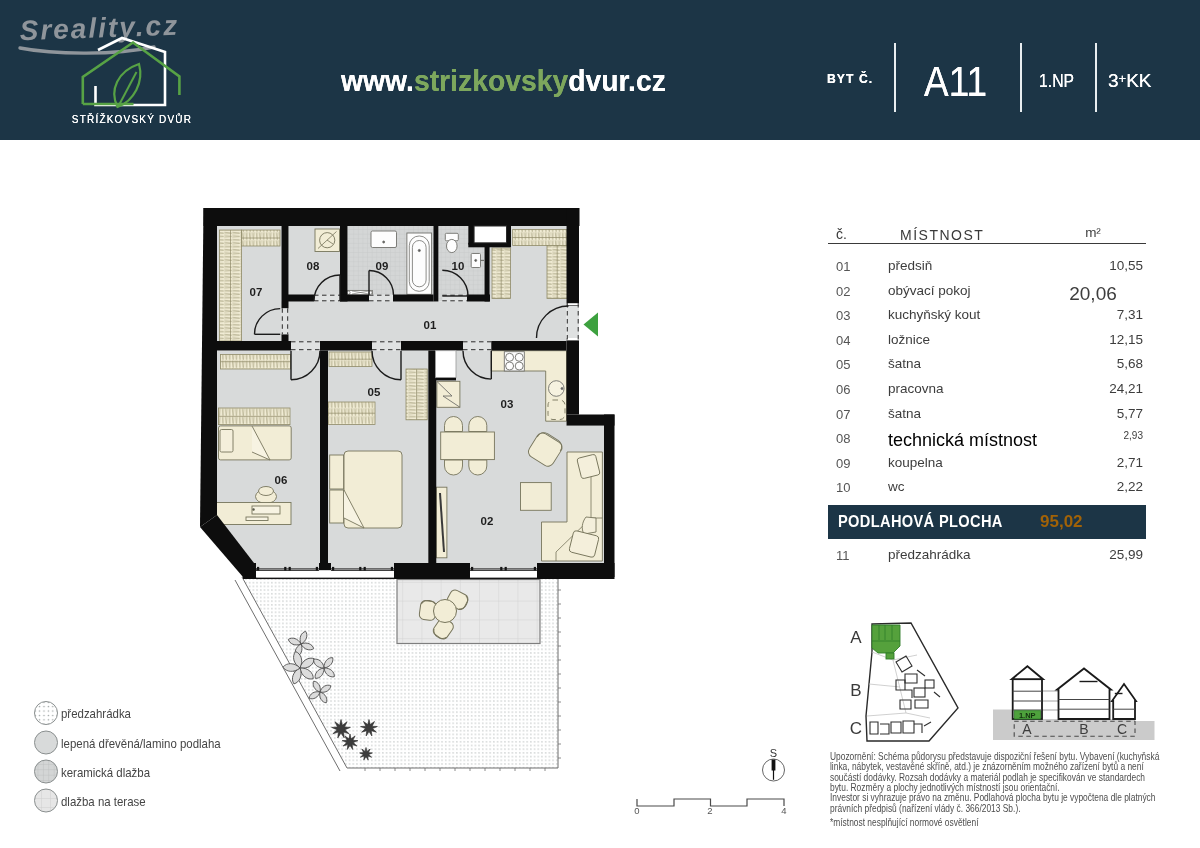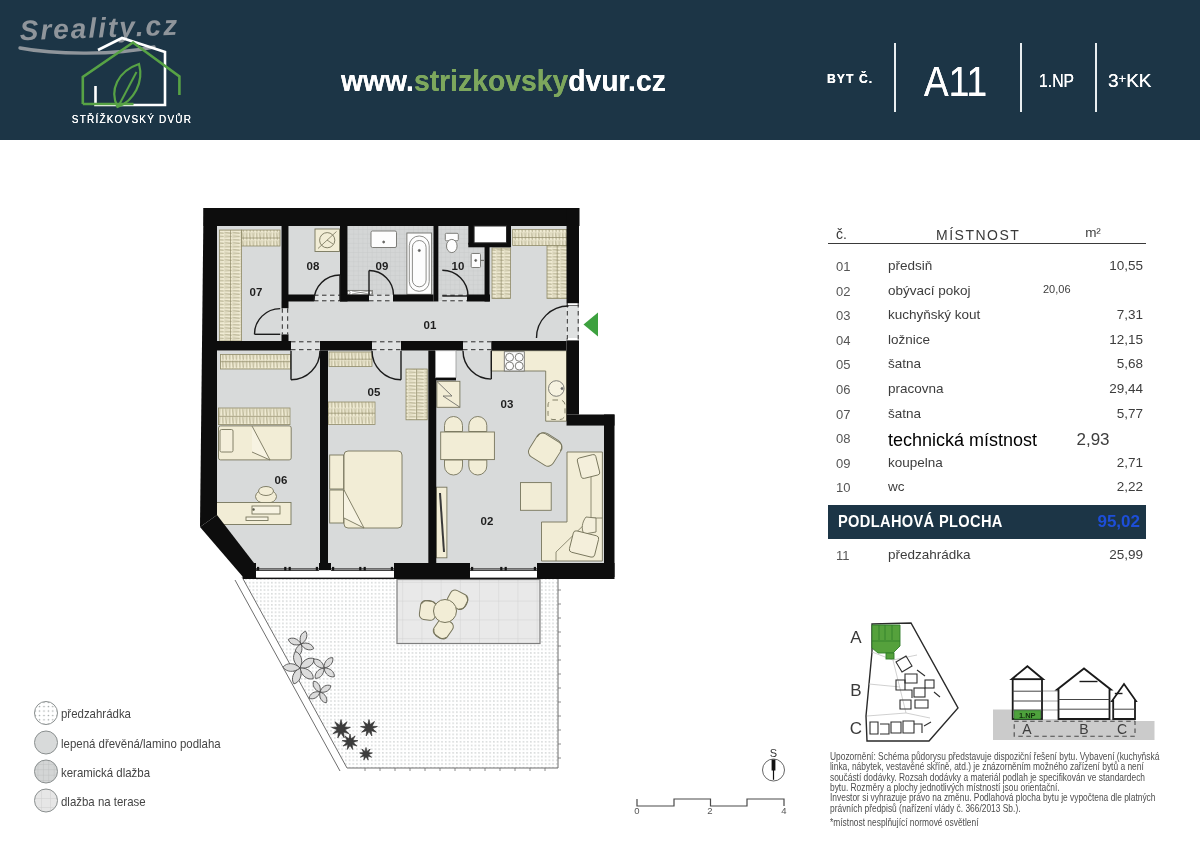--- a/index.html
+++ b/index.html
@@ -678,68 +678,68 @@
 
 <div class="abs" style="left:1020px;top:43px;width:1.5px;height:69px;background:#e8edf0"></div>
 
 <div class="abs" style="left:1039px;top:70px;font-size:19px;color:#fff;transform:scaleX(0.83);transform-origin:left center">1.NP</div>
 
 <div class="abs" style="left:1095px;top:43px;width:1.5px;height:69px;background:#e8edf0"></div>
 
 <div class="abs" style="left:1108px;top:70px;font-size:19px;color:#fff">3<span style="font-size:13px;vertical-align:4px">+</span>KK</div>
 
 <div class="abs" style="left:836px;top:226px;font-size:14px;color:#3a3a3a">č.</div>
-<div class="abs" style="left:936px;top:227px;font-size:14px;color:#3a3a3a;letter-spacing:1.5px">MÍSTNOST</div>
+<div class="abs" style="left:900px;top:227px;font-size:14px;color:#3a3a3a;letter-spacing:1.5px">MÍSTNOST</div>
 <div class="abs" style="left:1043px;top:225px;width:100px;text-align:center;font-size:13.5px;color:#404040">m²</div>
 
 <div class="abs" style="left:828px;top:243px;width:318px;height:1.1px;background:#3a3a3a"></div>
 
 <div class="abs" style="left:836px;top:259px;font-size:13px;color:#555">01</div>
 <div class="abs" style="left:888px;top:258px;font-size:13.5px;color:#3d3d3d">předsiň</div>
 <div class="abs" style="left:1043px;top:258px;width:100px;text-align:right;font-size:13.5px;color:#3d3d3d">10,55</div>
 
 <div class="abs" style="left:836px;top:283.6px;font-size:13px;color:#555">02</div>
 <div class="abs" style="left:888px;top:282.6px;font-size:13.5px;color:#3d3d3d">obývací pokoj</div>
-<div class="abs" style="left:1043px;top:282.6px;width:100px;text-align:left;font-size:11px;color:#3d3d3d">20,06</div>
+<div class="abs" style="left:1043px;top:282.6px;width:100px;text-align:center;font-size:19px;color:#3d3d3d">20,06</div>
 
 <div class="abs" style="left:836px;top:308.2px;font-size:13px;color:#555">03</div>
 <div class="abs" style="left:888px;top:307.2px;font-size:13.5px;color:#3d3d3d">kuchyňský kout</div>
 <div class="abs" style="left:1043px;top:307.2px;width:100px;text-align:right;font-size:13.5px;color:#3d3d3d">7,31</div>
 
 <div class="abs" style="left:836px;top:332.8px;font-size:13px;color:#555">04</div>
 <div class="abs" style="left:888px;top:331.8px;font-size:13.5px;color:#3d3d3d">ložnice</div>
 <div class="abs" style="left:1043px;top:331.8px;width:100px;text-align:right;font-size:13.5px;color:#3d3d3d">12,15</div>
 
 <div class="abs" style="left:836px;top:357.4px;font-size:13px;color:#555">05</div>
 <div class="abs" style="left:888px;top:356.4px;font-size:13.5px;color:#3d3d3d">šatna</div>
 <div class="abs" style="left:1043px;top:356.4px;width:100px;text-align:right;font-size:13.5px;color:#3d3d3d">5,68</div>
 
 <div class="abs" style="left:836px;top:382px;font-size:13px;color:#555">06</div>
 <div class="abs" style="left:888px;top:381px;font-size:13.5px;color:#3d3d3d">pracovna</div>
-<div class="abs" style="left:1043px;top:381px;width:100px;text-align:right;font-size:13.5px;color:#3d3d3d">29,44</div>
+<div class="abs" style="left:1043px;top:381px;width:100px;text-align:right;font-size:13.5px;color:#3d3d3d">24,21</div>
 
 <div class="abs" style="left:836px;top:406.6px;font-size:13px;color:#555">07</div>
 <div class="abs" style="left:888px;top:405.6px;font-size:13.5px;color:#3d3d3d">šatna</div>
 <div class="abs" style="left:1043px;top:405.6px;width:100px;text-align:right;font-size:13.5px;color:#3d3d3d">5,77</div>
 
 <div class="abs" style="left:836px;top:431.2px;font-size:13px;color:#555">08</div>
 <div class="abs" style="left:888px;top:430.2px;font-size:18px;color:#000000">technická místnost</div>
-<div class="abs" style="left:1043px;top:430.2px;width:100px;text-align:center;font-size:17px;color:#3d3d3d">2,93</div>
+<div class="abs" style="left:1043px;top:430.2px;width:100px;text-align:right;font-size:10px;color:#3d3d3d">2,93</div>
 
 <div class="abs" style="left:836px;top:455.8px;font-size:13px;color:#555">09</div>
 <div class="abs" style="left:888px;top:454.8px;font-size:13.5px;color:#3d3d3d">koupelna</div>
 <div class="abs" style="left:1043px;top:454.8px;width:100px;text-align:right;font-size:13.5px;color:#3d3d3d">2,71</div>
 
 <div class="abs" style="left:836px;top:480.4px;font-size:13px;color:#555">10</div>
 <div class="abs" style="left:888px;top:479.4px;font-size:13.5px;color:#3d3d3d">wc</div>
 <div class="abs" style="left:1043px;top:479.4px;width:100px;text-align:right;font-size:13.5px;color:#3d3d3d">2,22</div>
 
 <div class="abs" style="left:828px;top:504.5px;width:318px;height:34px;background:#1c3546"></div>
 <div class="abs" style="left:838px;top:512px;font-size:17px;font-weight:bold;color:#fff;letter-spacing:0.4px;white-space:nowrap;transform:scaleX(0.86);transform-origin:left center">PODLAHOVÁ PLOCHA</div>
-<div class="abs" style="left:1040px;top:512px;width:100px;text-align:right;font-size:17px;font-weight:bold;color:#1d4ed8">95,02</div>
+<div class="abs" style="left:1040px;top:512px;width:100px;text-align:left;font-size:17px;font-weight:bold;color:#a16207">95,02</div>
 
 <div class="abs row11" style="left:836px;top:548px;font-size:13px;color:#555">11</div>
 <div class="abs" style="left:888px;top:547px;font-size:13.5px;color:#3d3d3d">předzahrádka</div>
 <div class="abs" style="left:1043px;top:547px;width:100px;text-align:right;font-size:13.5px;color:#3d3d3d">25,99</div>
 
 <svg class="abs" style="left:33px;top:700px" width="30" height="130" viewBox="0 0 30 130">
   <defs>
     <pattern id="lgdots" width="4.4" height="4.4" patternUnits="userSpaceOnUse">
       <rect width="4.4" height="4.4" fill="#fff"></rect>
       <circle cx="2.2" cy="2.2" r="0.75" fill="#9aa0a0"></circle>

